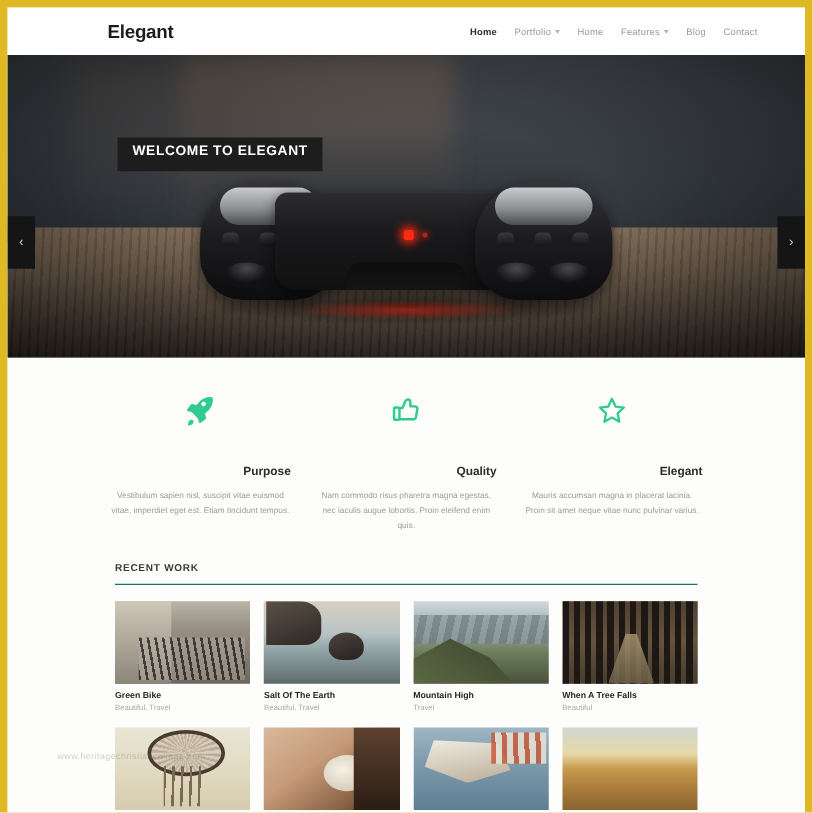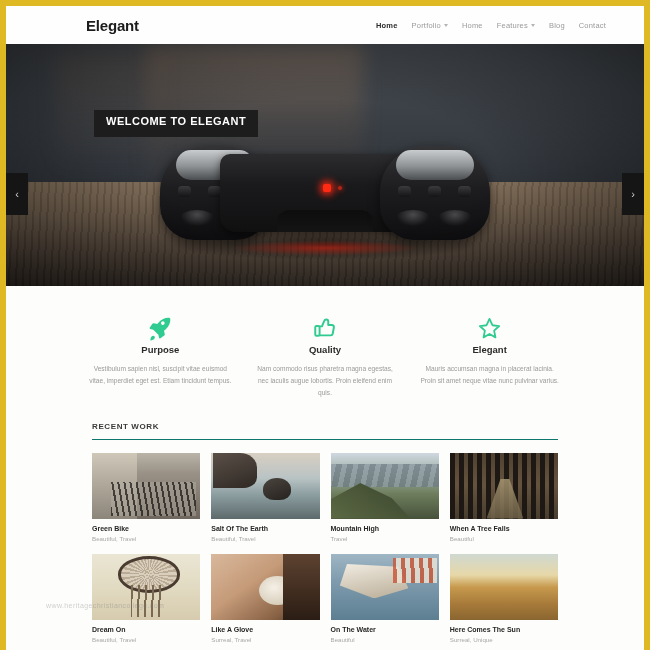--- a/index.html
+++ b/index.html
@@ -86,21 +86,21 @@
   .arrow { position:absolute; top:129px; width:22px; height:42px; background:#151515;
         color:#cfcfcf; display:flex; align-items:center; justify-content:center;
         font-size:11px; cursor:pointer; z-index:6; }
   .arrow.l { left:0; } .arrow.r { right:0; }
 
   
   .features { display:flex; padding:26px 72px 6px; gap:0; background:#fdfdfb; }
   .feature { flex:1; text-align:center; padding:0 10px; }
   .f-icon { height:32px; display:flex; align-items:center; justify-content:center;
             color:#2fcb90; }
-  .f-title { font-size:9.5px; font-weight:bold; color:#2b2b2b; margin-top:0; }
+  .f-title { font-size:9.5px; font-weight:bold; color:#2b2b2b; margin-top:28px;text-align:right; }
   .f-text { font-size:6.6px; color:#9b9b9b; line-height:1.85; margin-top:8px; }
 
   
   .work { padding:16px 86px 0; background:#fdfdfb; }
   .work-head { font-size:8px; font-weight:bold; color:#3a3a3a; letter-spacing:.6px;
                padding-bottom:8px; border-bottom:1px solid #0f766e; }
   .grid { display:grid; grid-template-columns:repeat(4,1fr); gap:12px 11px; margin-top:13px; }
   .card { cursor:pointer; }
   .thumb { width:100%; height:66px; background:#ccc; }
   .c-title { font-size:7px; font-weight:bold; color:#262626; margin-top:6px; }

